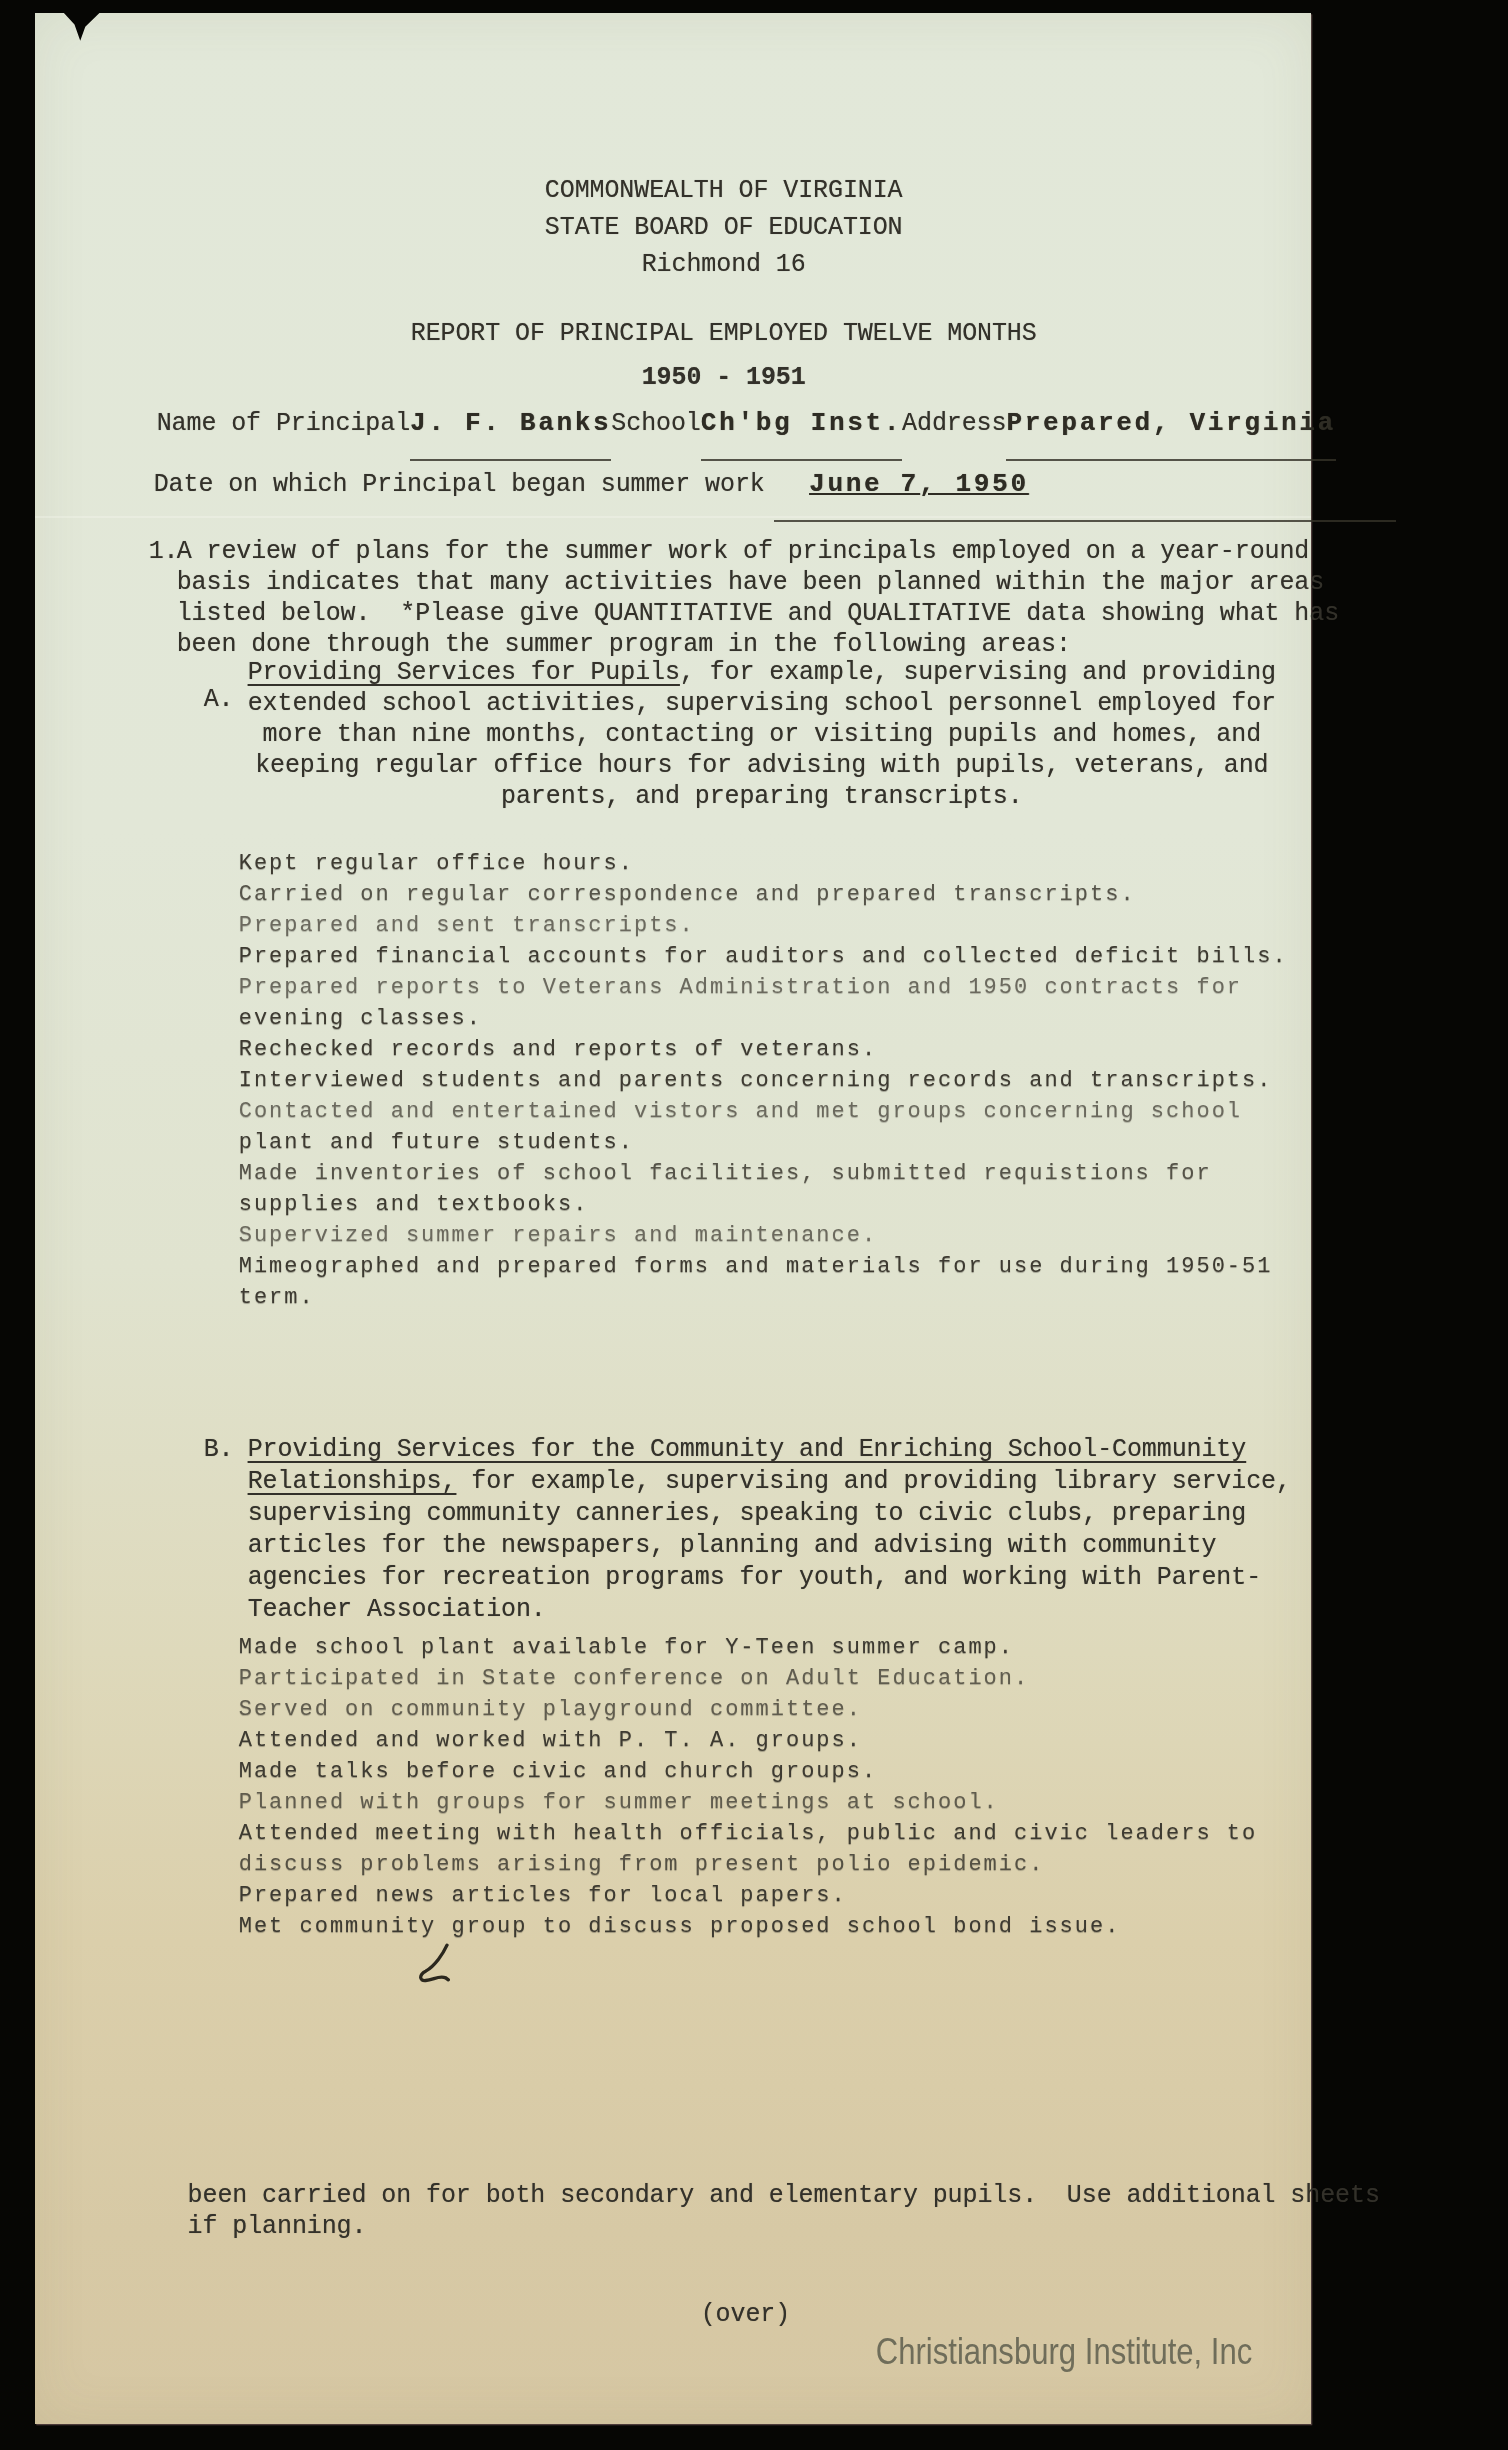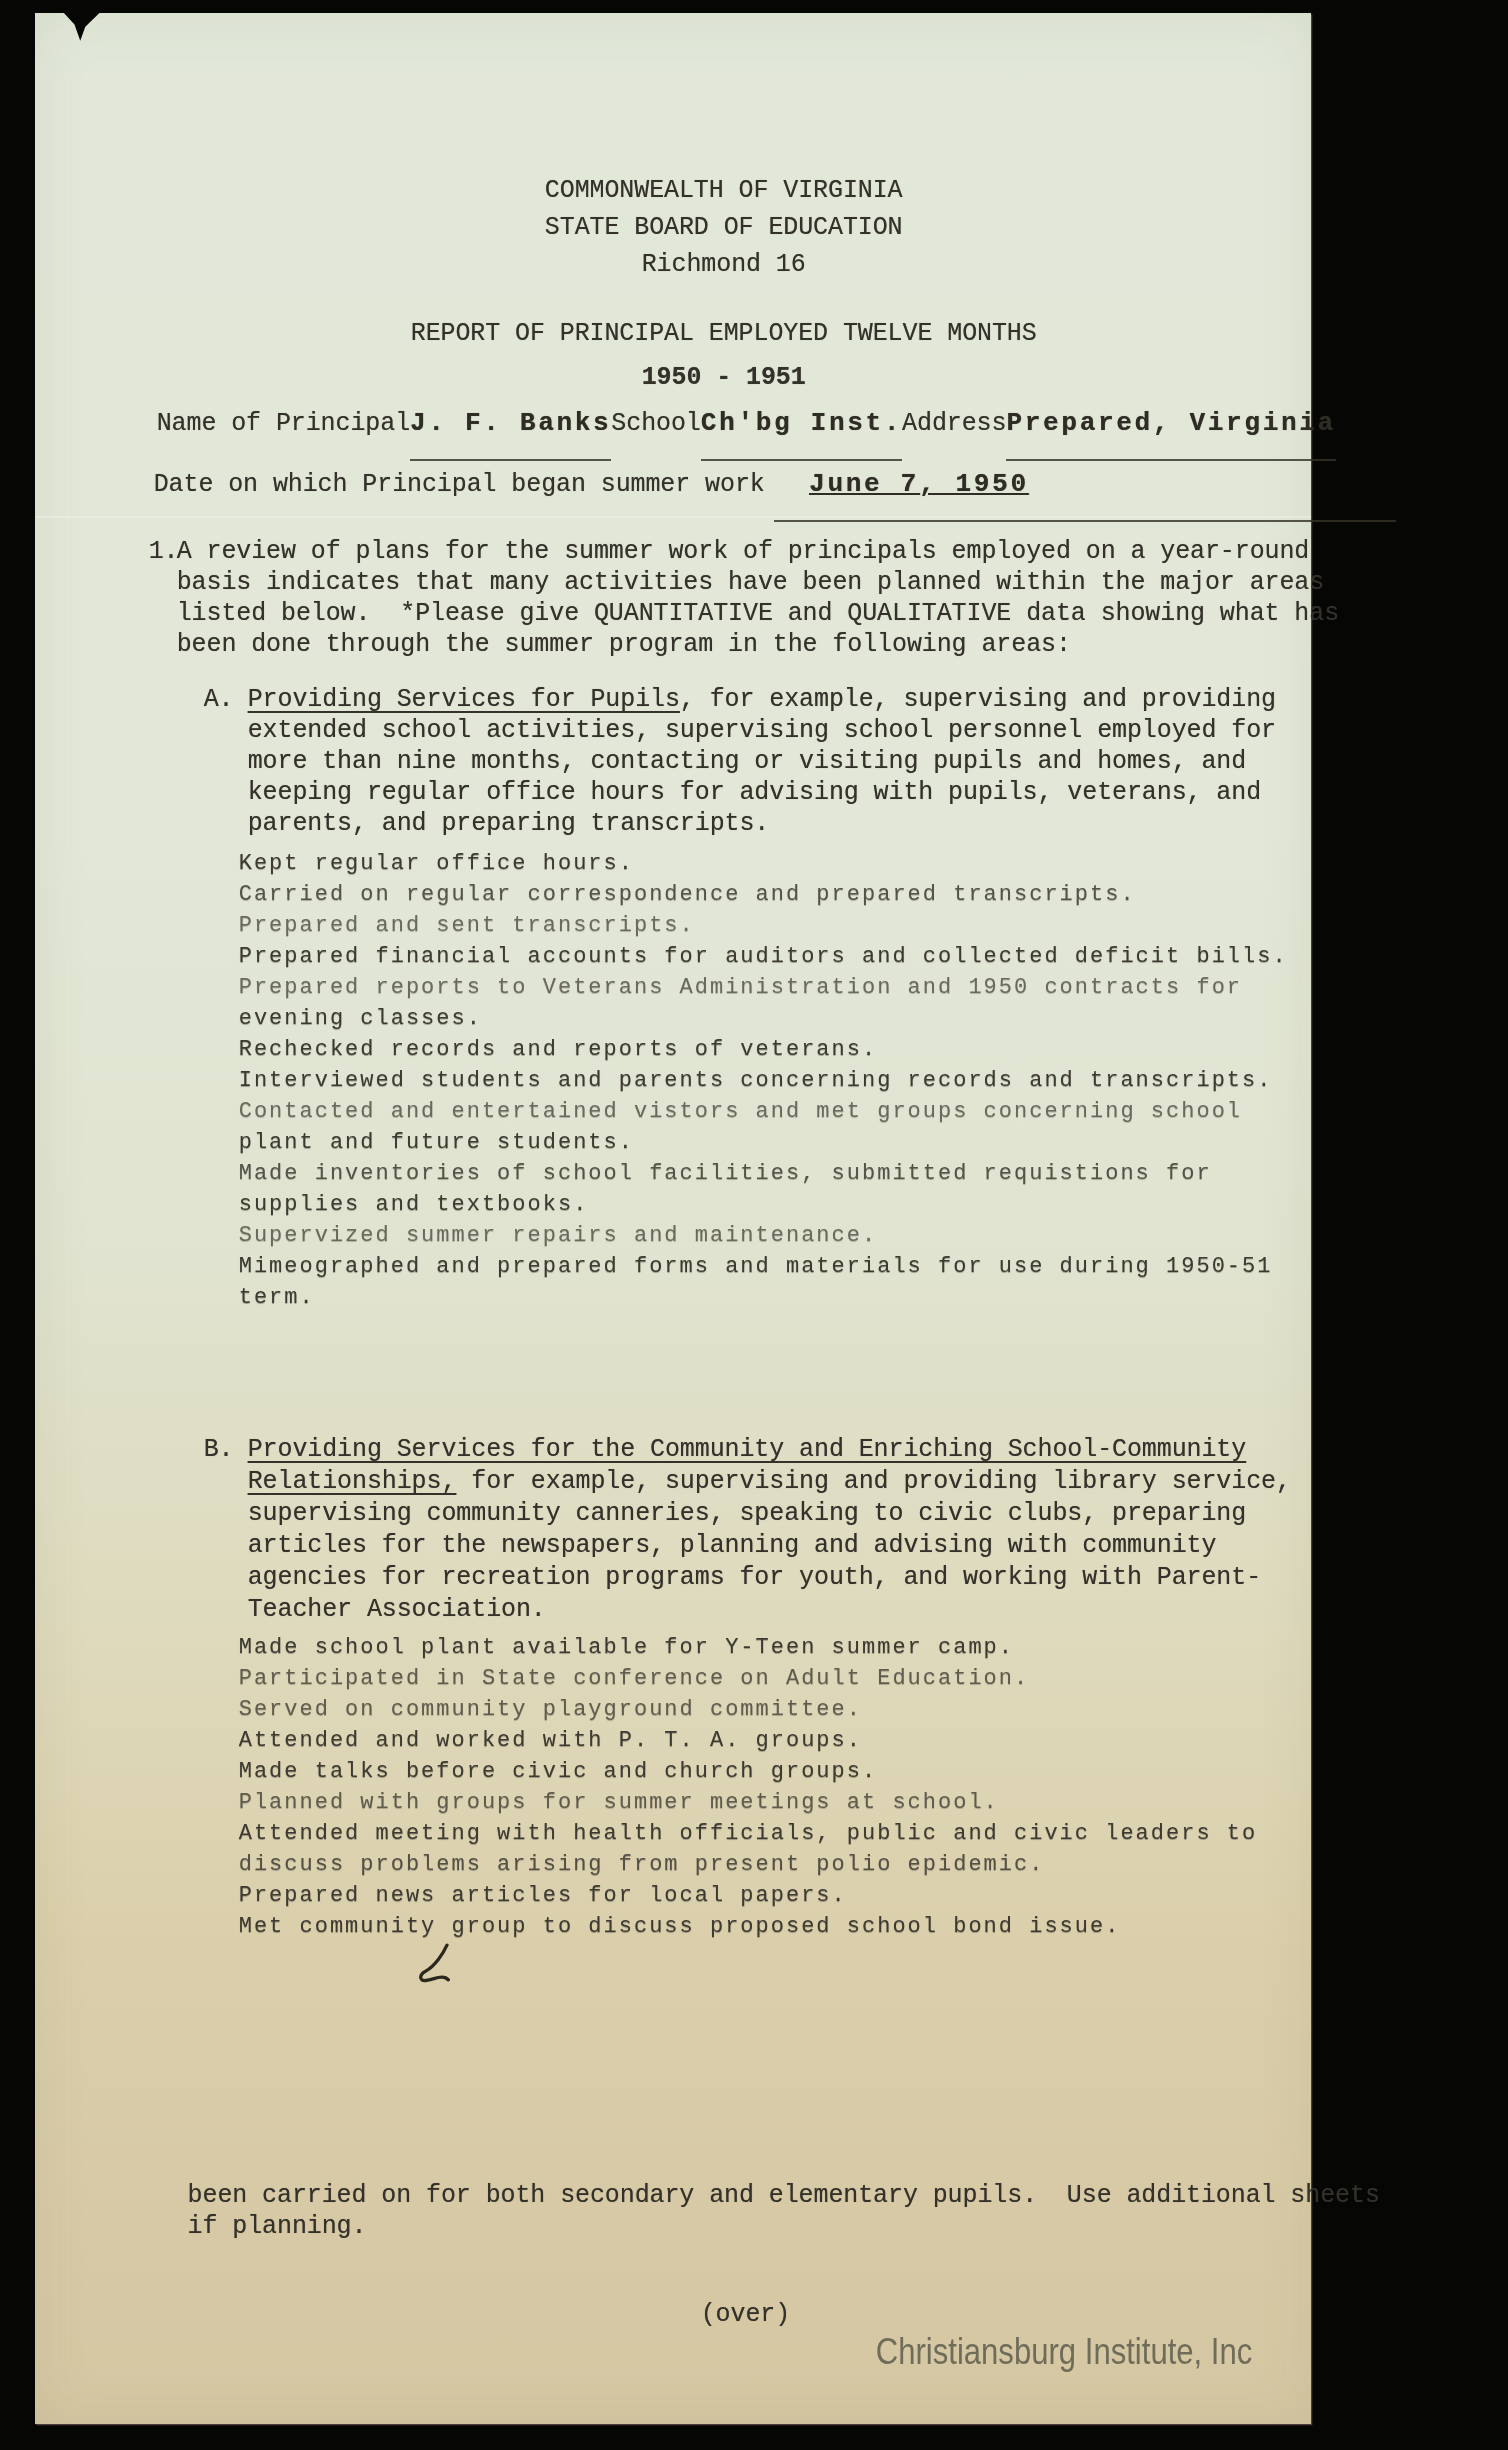--- a/index.html
+++ b/index.html
@@ -30,21 +30,21 @@
   .fval{font-family:"Liberation Mono","DejaVu Sans Mono",monospace;font-size:26px;font-weight:700;
     letter-spacing:2.7px;color:#2e2c24;white-space:pre;text-shadow:0.3px 0 0.7px rgba(46,44,36,.7);filter:blur(0.3px);}
   .w1{width:301px;} .w2{width:225px;} .w3{flex:1;}
   .w4{width:587px;margin-left:9.4px;text-align:left;padding-left:35px;text-decoration:underline;}
 
   .num{position:absolute;}
   .block{position:absolute;}
   .item1-num{left:114px;top:523px;}
   .item1-lines{left:142px;top:523px;}
   .secA-letter{left:169px;top:671px;}
-  .secA-lines{left:213px;top:671px;}
+  .secA-lines{left:213px;top:644px;text-align:center;}
   .resp-a{left:204px;top:835px;}
   .secB-letter{left:169px;top:1421px;}
   .secB-lines{left:213px;top:1421px;line-height:32px;}
   .resp-b{left:204px;top:1619px;}
   .footnote{left:138px;top:2167px;}
   .over-line{position:absolute;left:666px;top:2286px;}
 
   .u{text-decoration:underline;text-decoration-thickness:2px;text-underline-offset:4.7px;}
 
   .resp-a>div:nth-child(3),.resp-a>div:nth-child(5),.resp-a>div:nth-child(9),.resp-a>div:nth-child(13){opacity:.72;}

